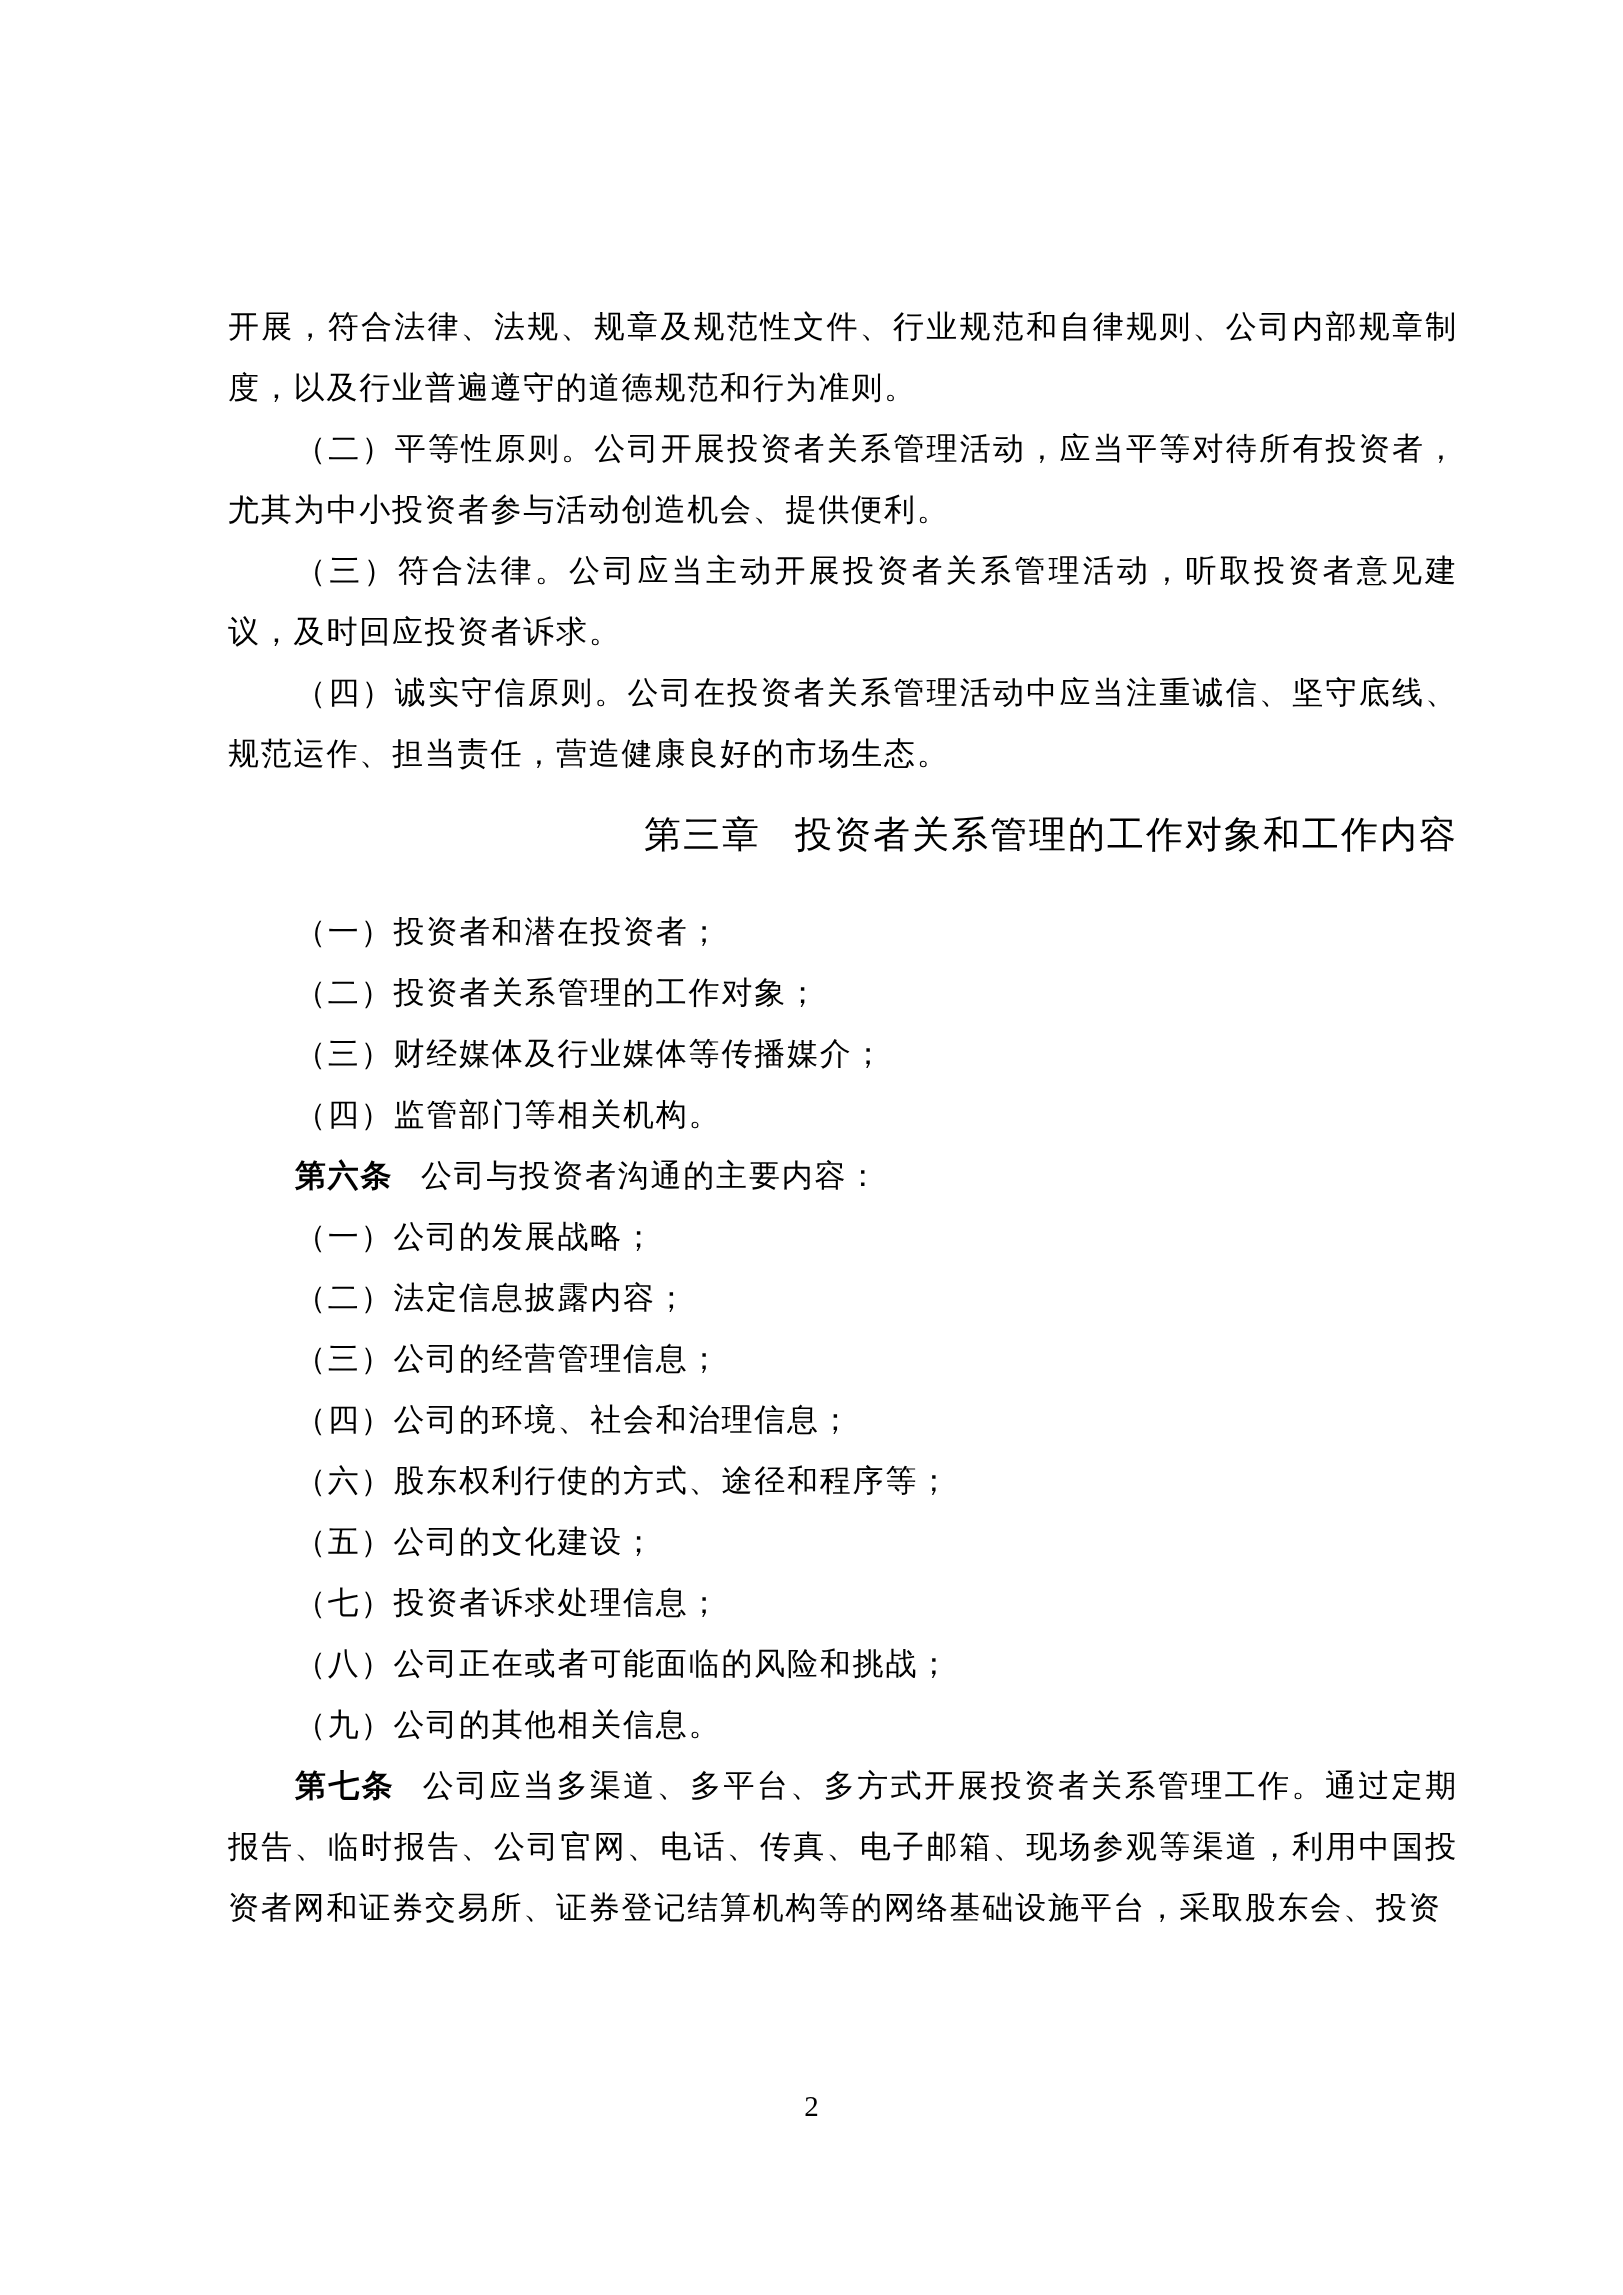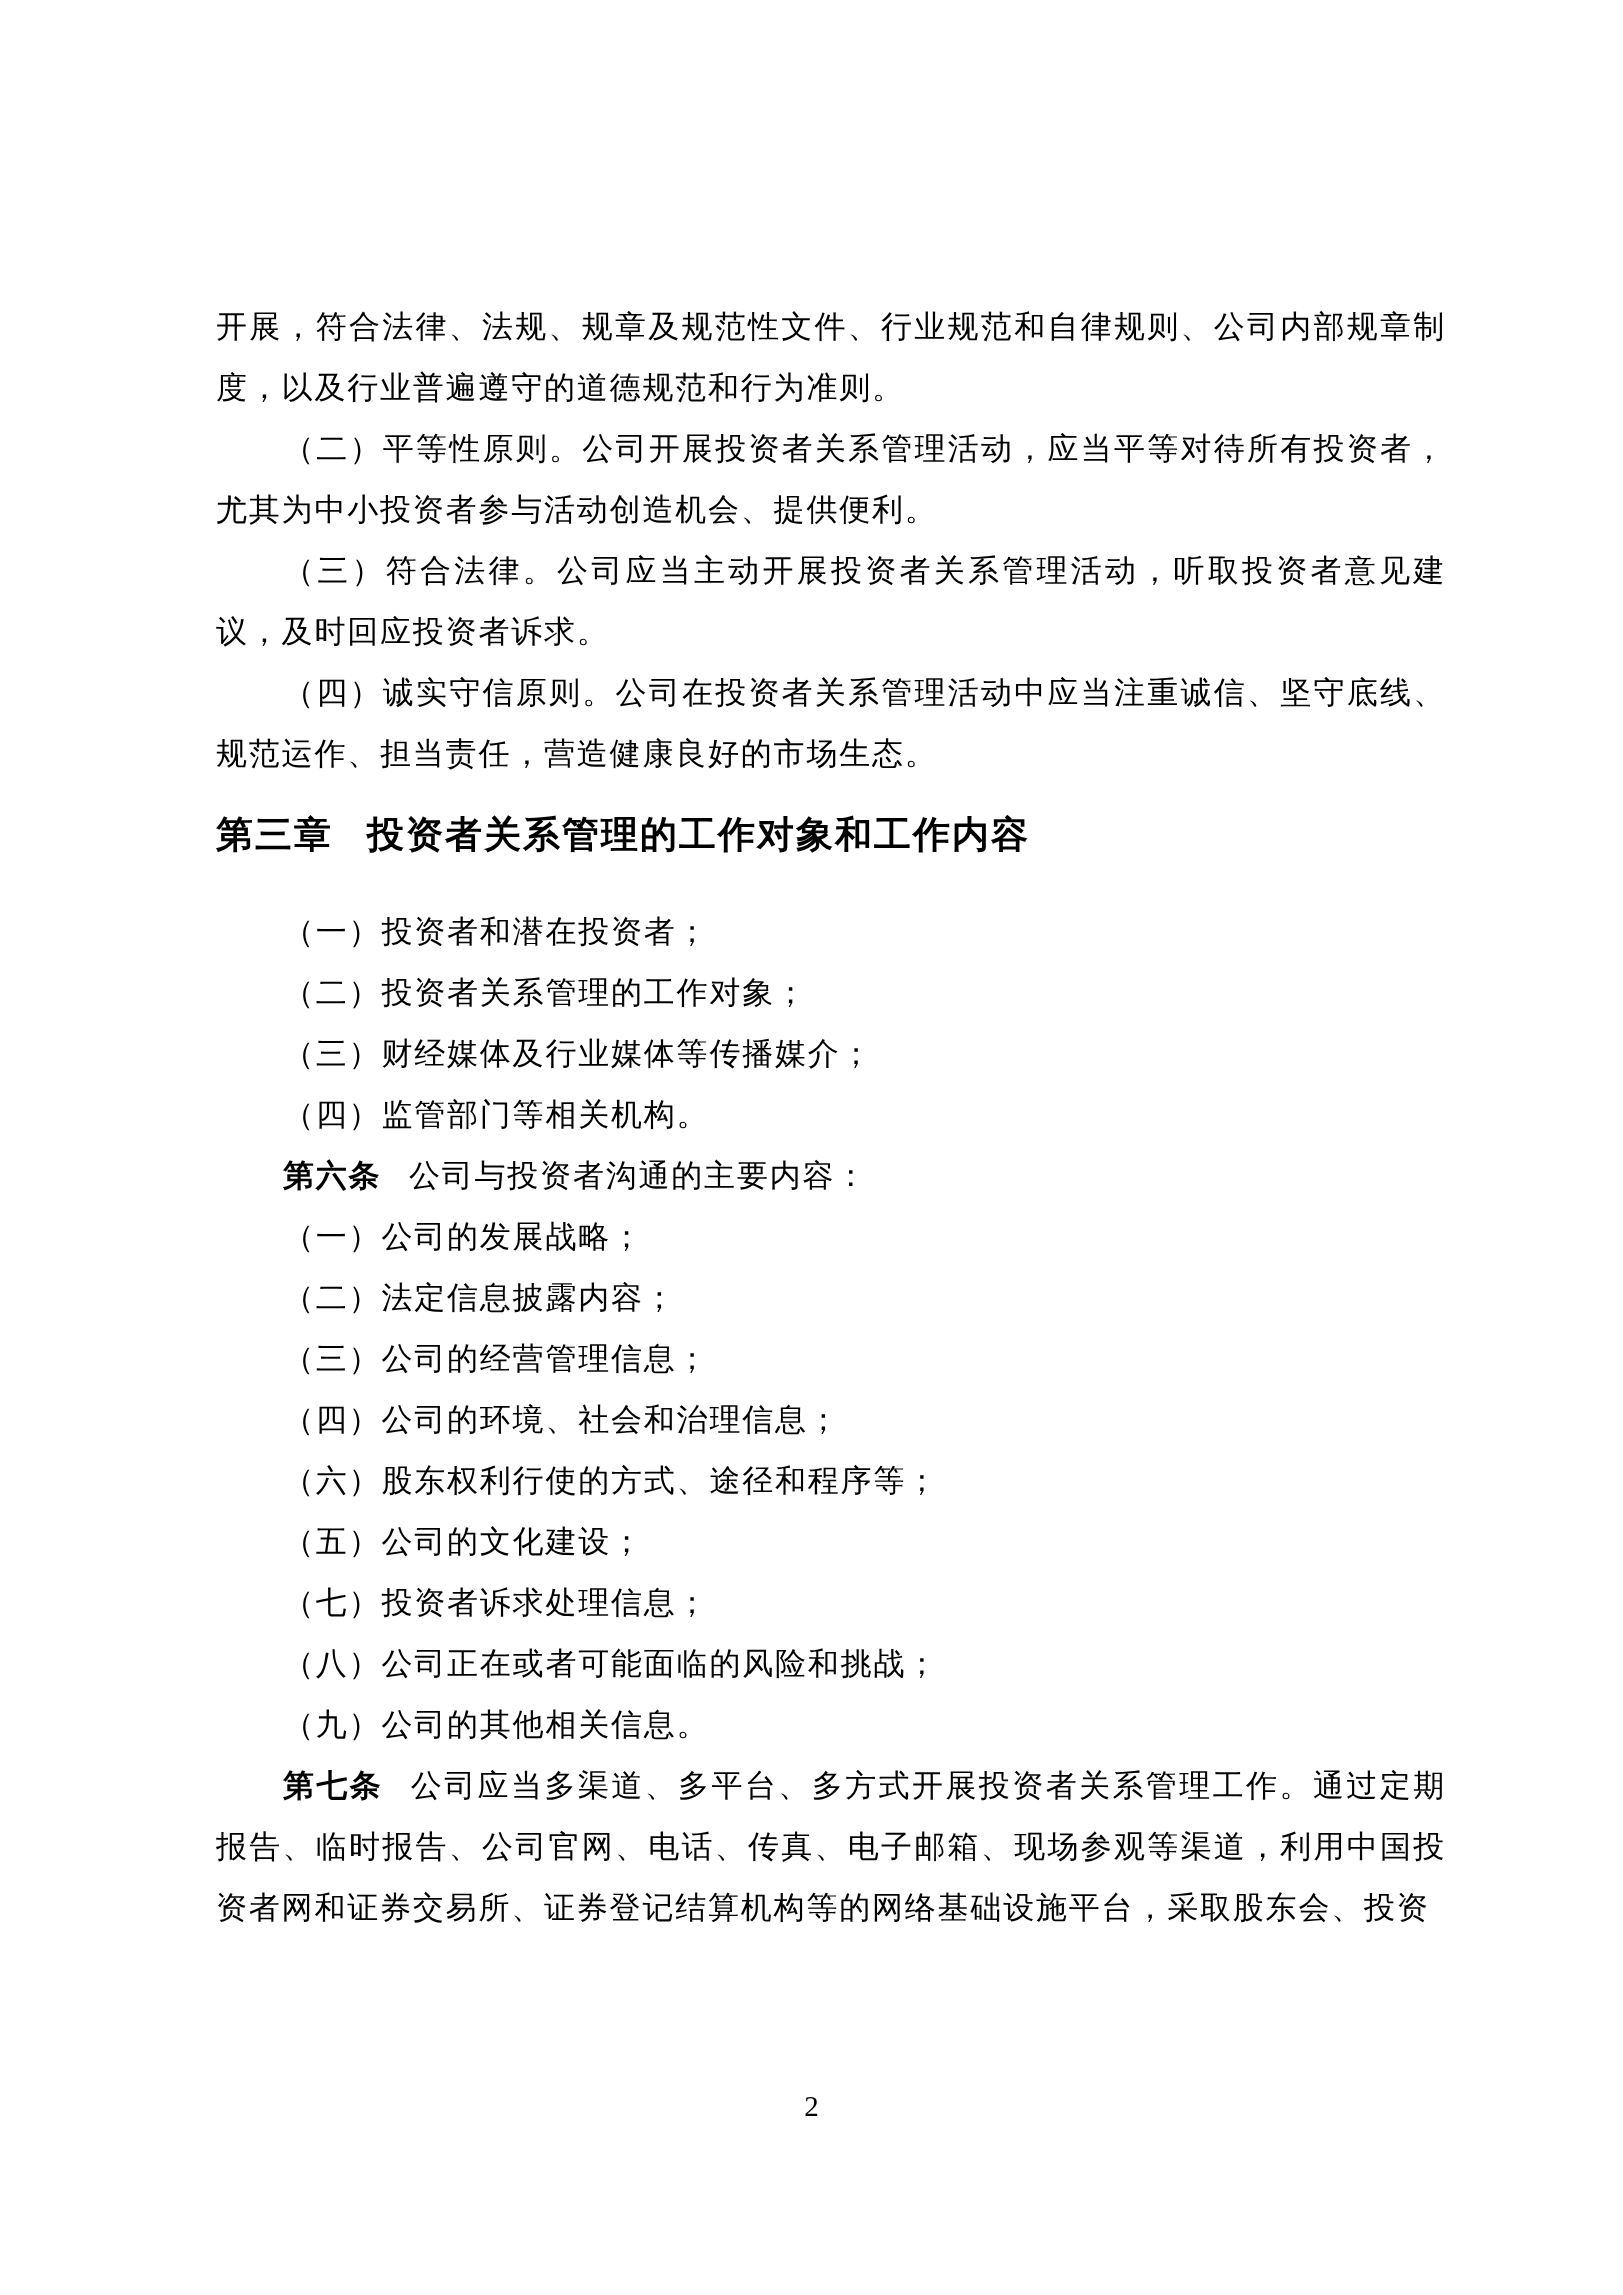--- a/index.html
+++ b/index.html
@@ -11,45 +11,45 @@
     position: relative;
     width: 1623px;
     height: 2295px;
     background: #ffffff;
     overflow: hidden;
     font-family: "Liberation Serif", "DejaVu Serif", serif;
     color: #000000;
   }
   .doc-body {
     position: absolute;
-    left: 216px;
+    left: 228px;
     top: 296px;
     width: 1230px;
     font-size: 31px;
     line-height: 61px;
     letter-spacing: 1.8px;
   }
   .para {
     margin: 0;
     text-align: justify;
   }
   .para.indent {
     text-indent: 67px;
   }
   .para .lead {
     font-family: "Liberation Sans", "DejaVu Sans", sans-serif;
     font-weight: bold;
     margin-right: 27.5px;
   }
   .heading {
     margin: 19.6px 0 36px 0;
-    text-align: left;
+    text-align: right;
     font-size: 37px;
     line-height: 61px;
-    font-weight: bold;
+    font-weight: normal;
     font-family: "Liberation Sans", "DejaVu Sans", sans-serif;
     letter-spacing: 2px;
   }
   .heading .lead {
     margin-right: 34px;
   }
   .page-number {
     position: absolute;
     left: 0;
     right: 0;

